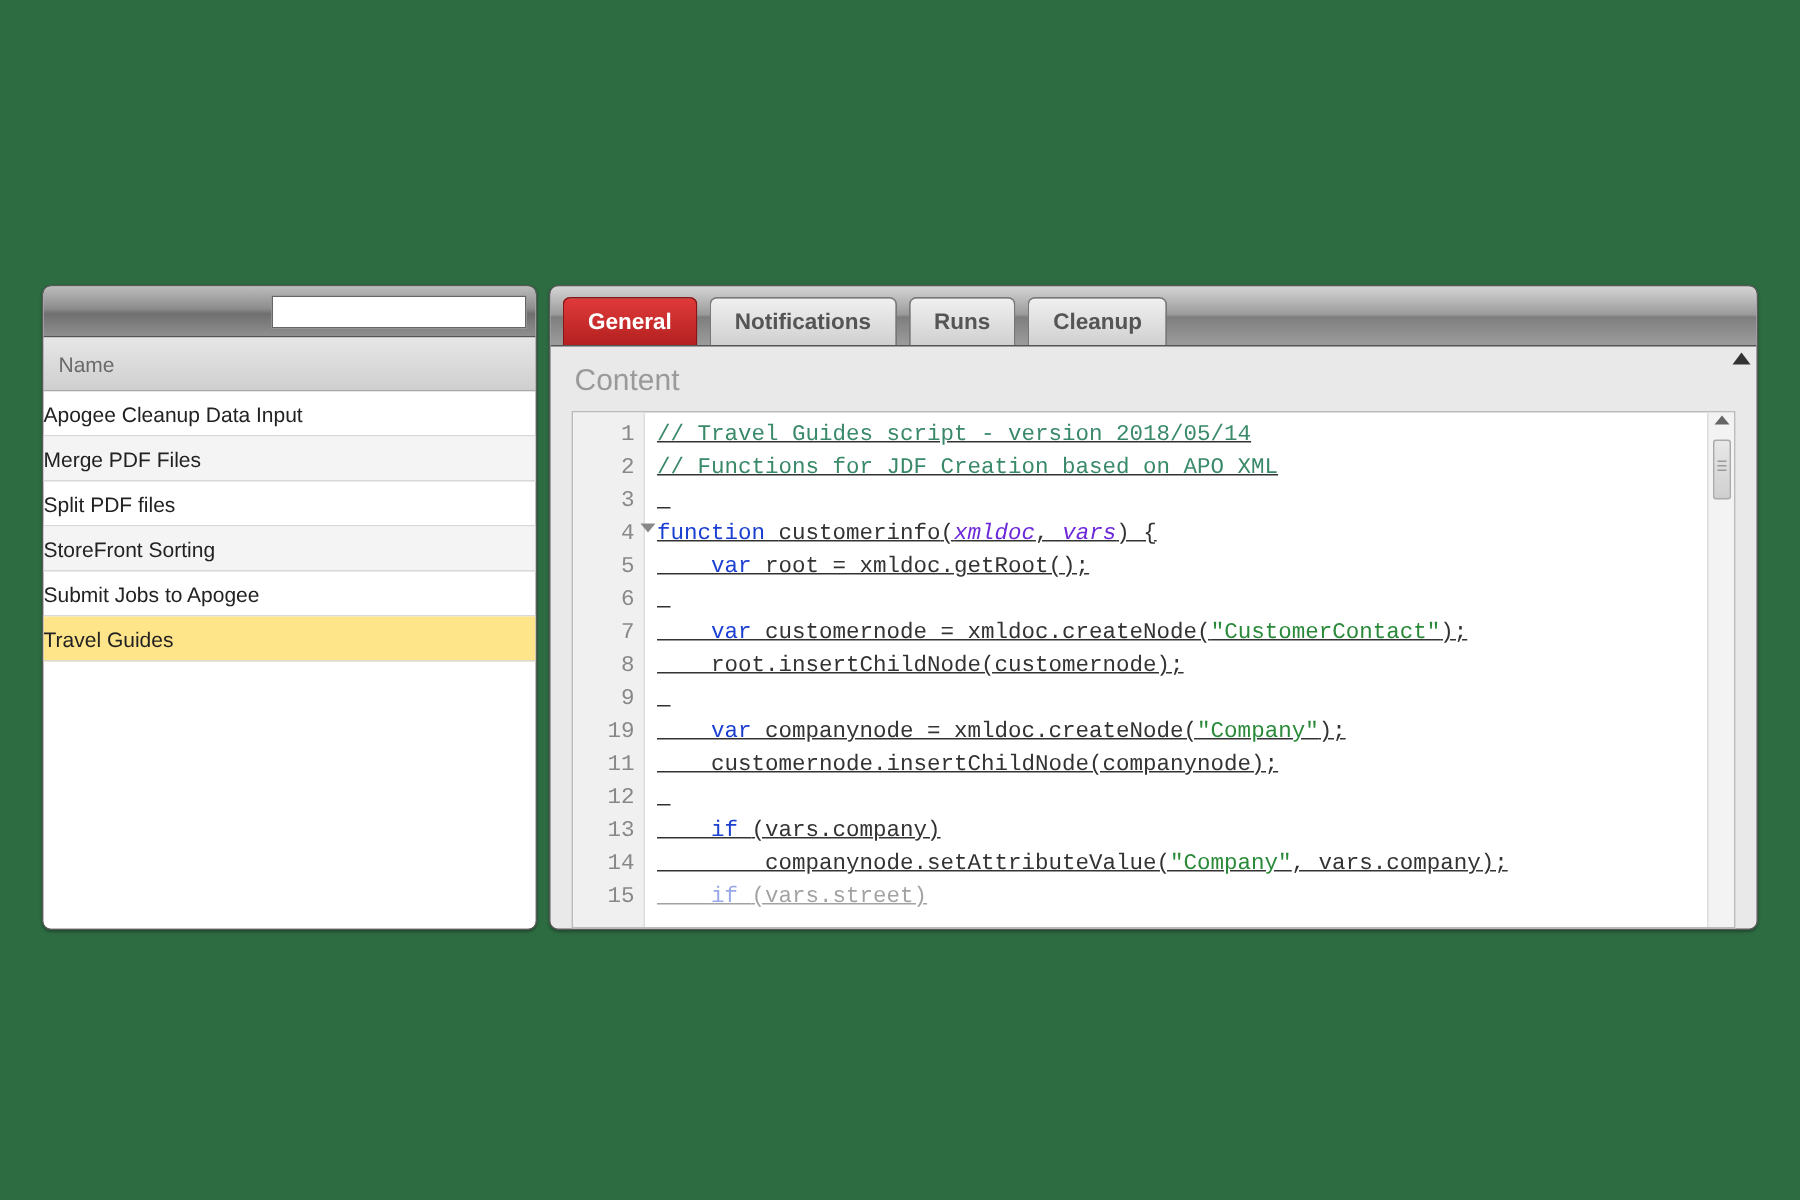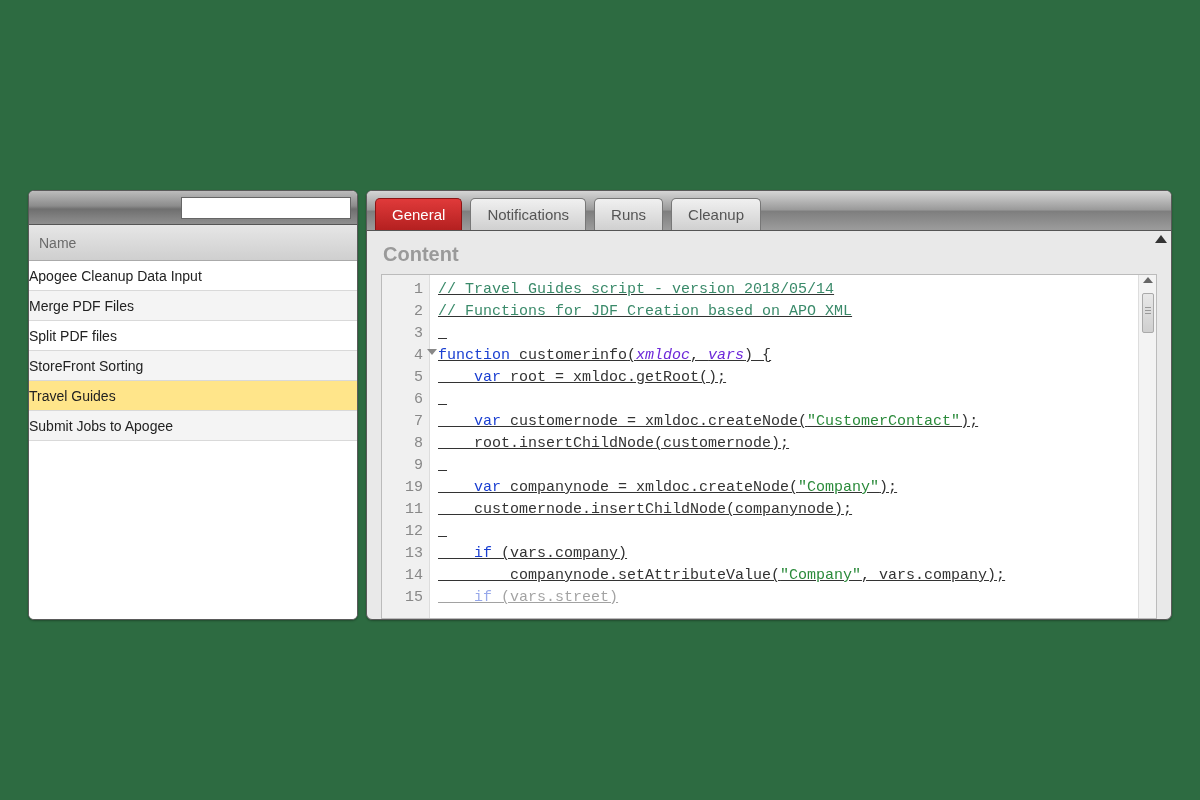--- a/index.html
+++ b/index.html
@@ -103,38 +103,39 @@
     padding: 4px 16px;
     border: 1px solid #777;
     border-bottom: none;
     border-radius: 5px 5px 0 0;
     background: linear-gradient(#f0f0f0, #d0d0d0);
     display: flex;
     align-items: center;
     color: #555;
     font-size: 15px;
     cursor: pointer;
+    font-weight: bold;
   }
   .tab.active {
     background: linear-gradient(#e03a3a, #b42020);
     color: #fff;
     border-color: #8a1515;
   }
   .content-area {
     flex: 1;
     padding: 10px 14px 0 14px;
     display: flex;
     flex-direction: column;
     position: relative;
   }
   .section-heading {
     color: #9a9a9a;
     font-size: 20px;
     margin: 2px 0 8px 2px;
-    font-weight: 700;
+    font-weight: 400;
   }
   .editor-wrap {
     flex: 1;
     border: 1px solid #bbb;
     background: #fff;
     display: flex;
     overflow: hidden;
     position: relative;
     font-family: "Consolas", "Courier New", monospace;
     font-size: 15px;
@@ -222,22 +223,22 @@
   <div class="left-panel">
     <div class="left-toolbar">
       <input class="search-input" type="text" placeholder="" style="">
     </div>
     <div class="column-header">Name</div>
     <div class="list" id="script-list">
         <div class="list-row">Apogee Cleanup Data Input</div>
         <div class="list-row">Merge PDF Files</div>
         <div class="list-row">Split PDF files</div>
         <div class="list-row">StoreFront Sorting</div>
+        <div class="list-row">Submit Jobs to Apogee</div>
         <div class="list-row selected">Travel Guides</div>
-        <div class="list-row">Submit Jobs to Apogee</div>
       </div>
   </div>
 
   <div class="right-panel">
     <div class="tabbar" id="tabbar">
         <div class="tab active">General</div>
         <div class="tab">Notifications</div>
         <div class="tab">Runs</div>
         <div class="tab">Cleanup</div>
       </div>

